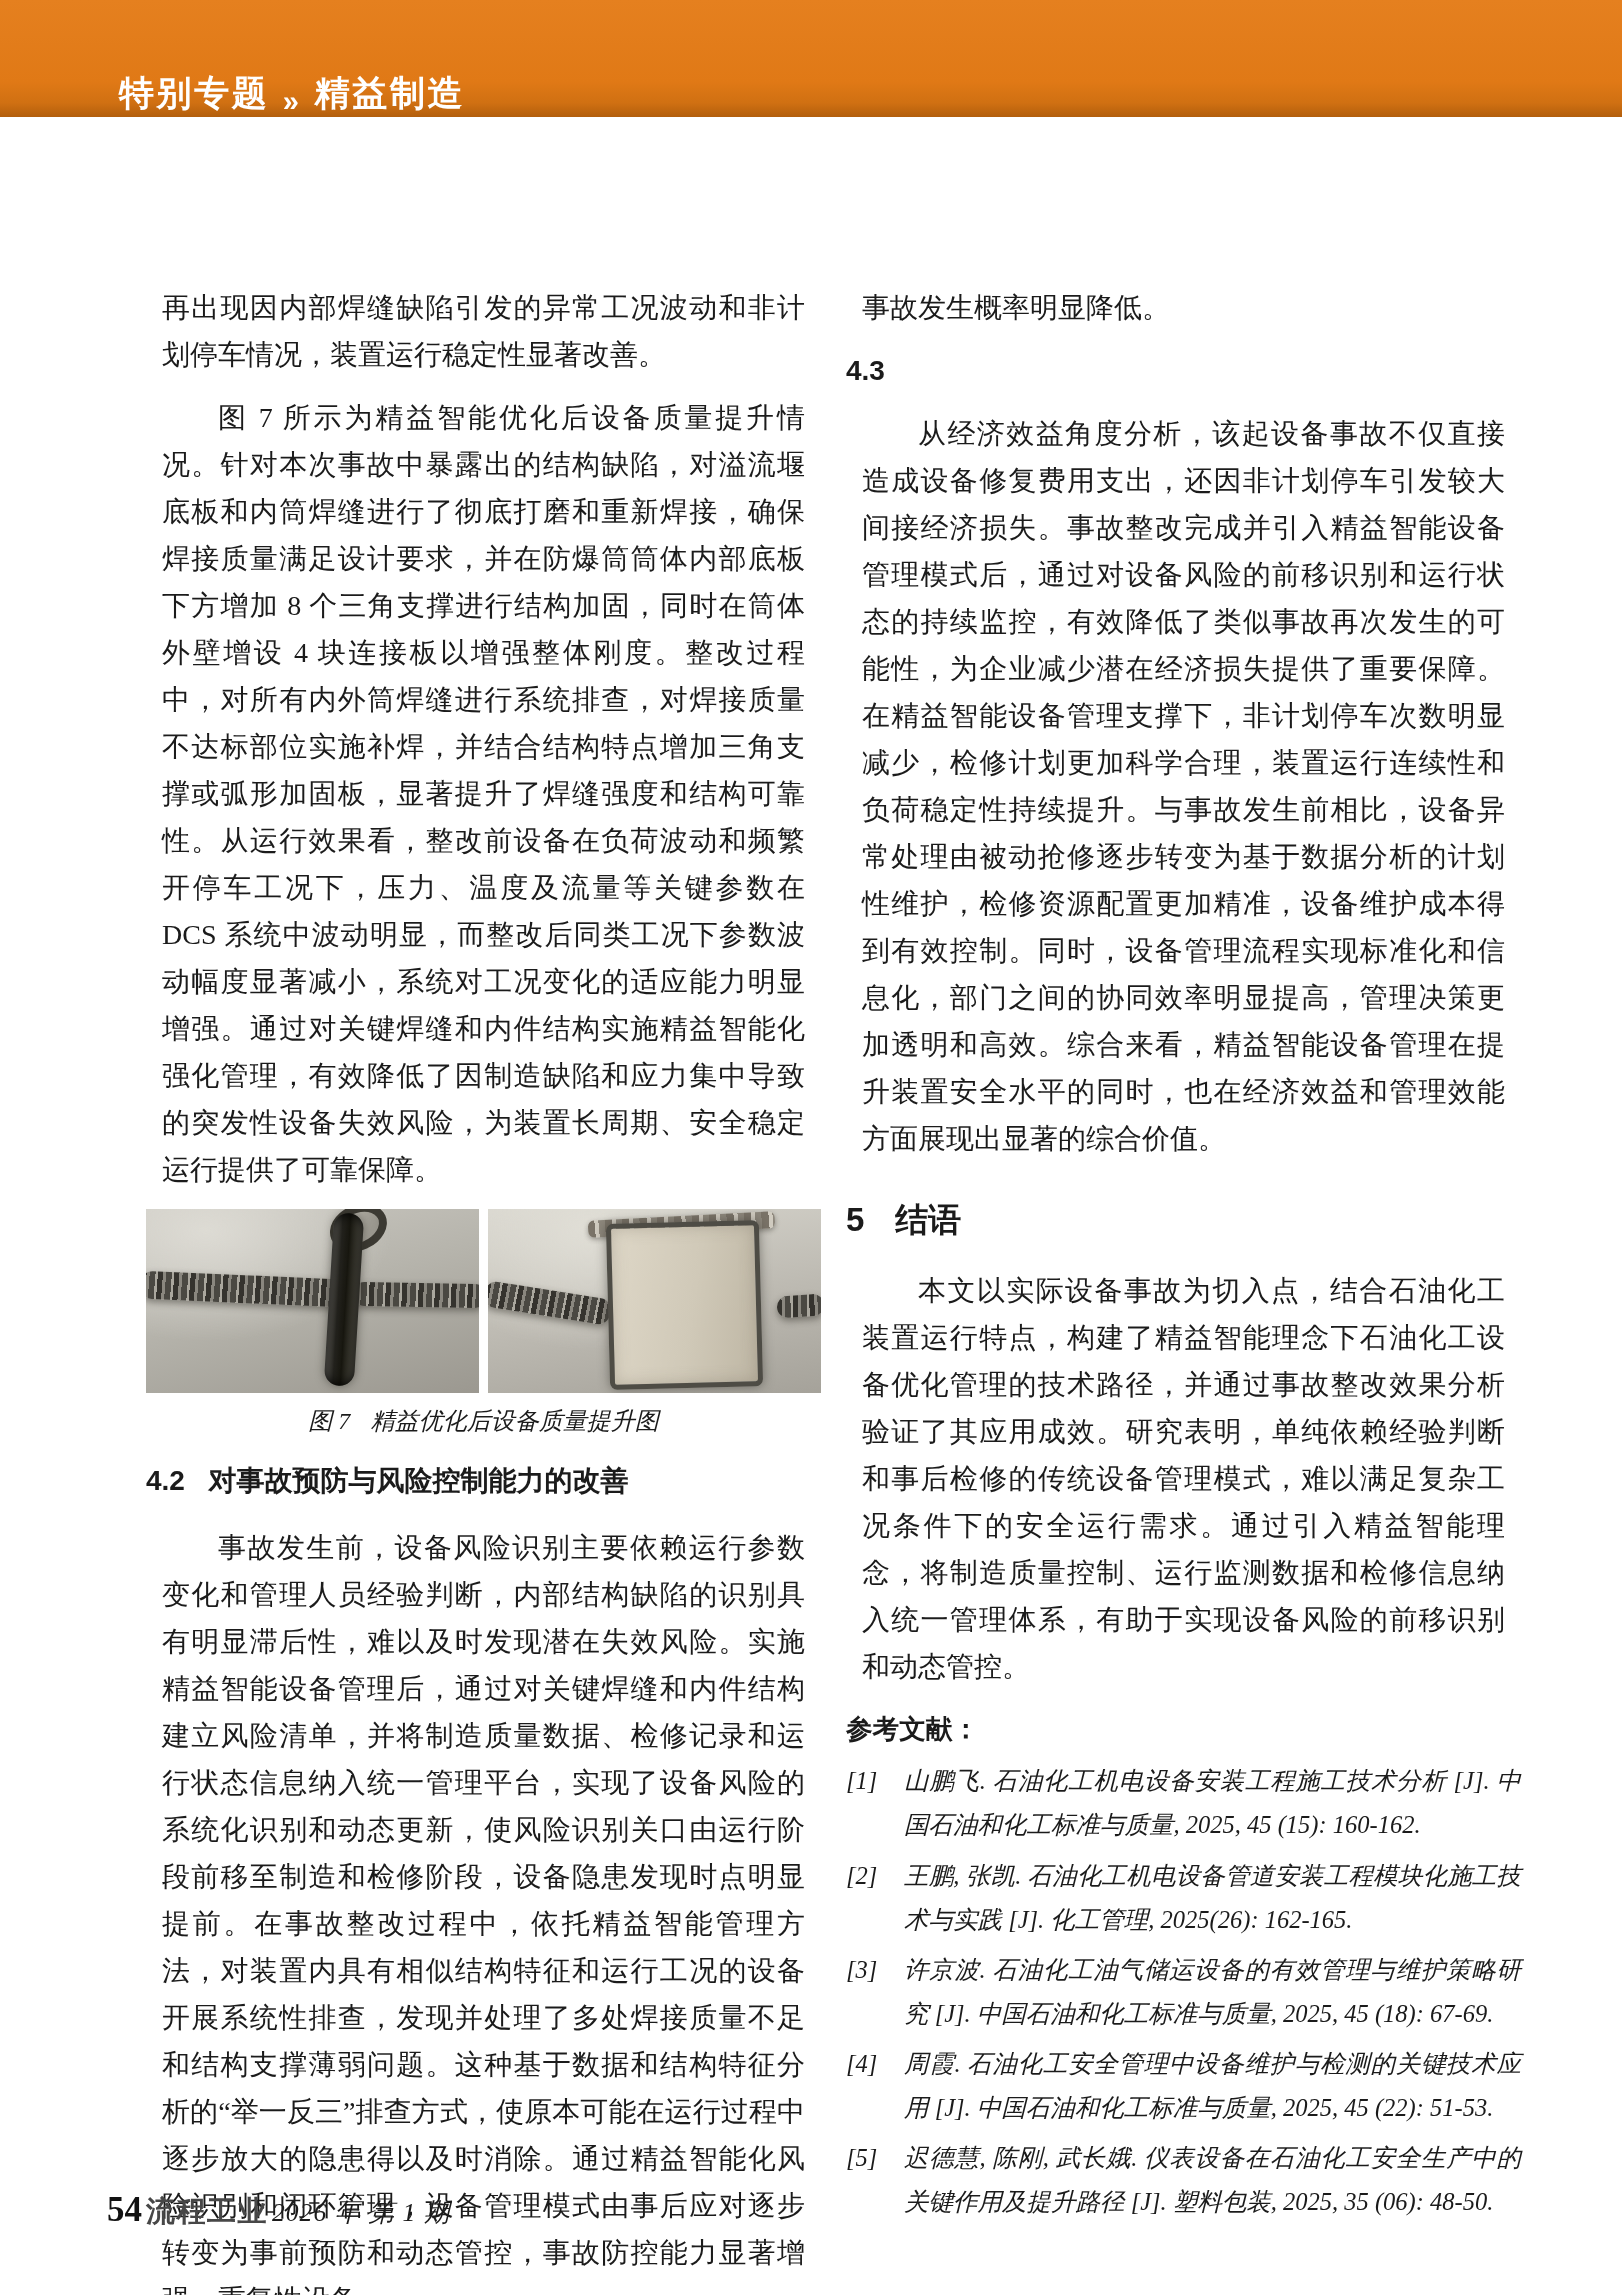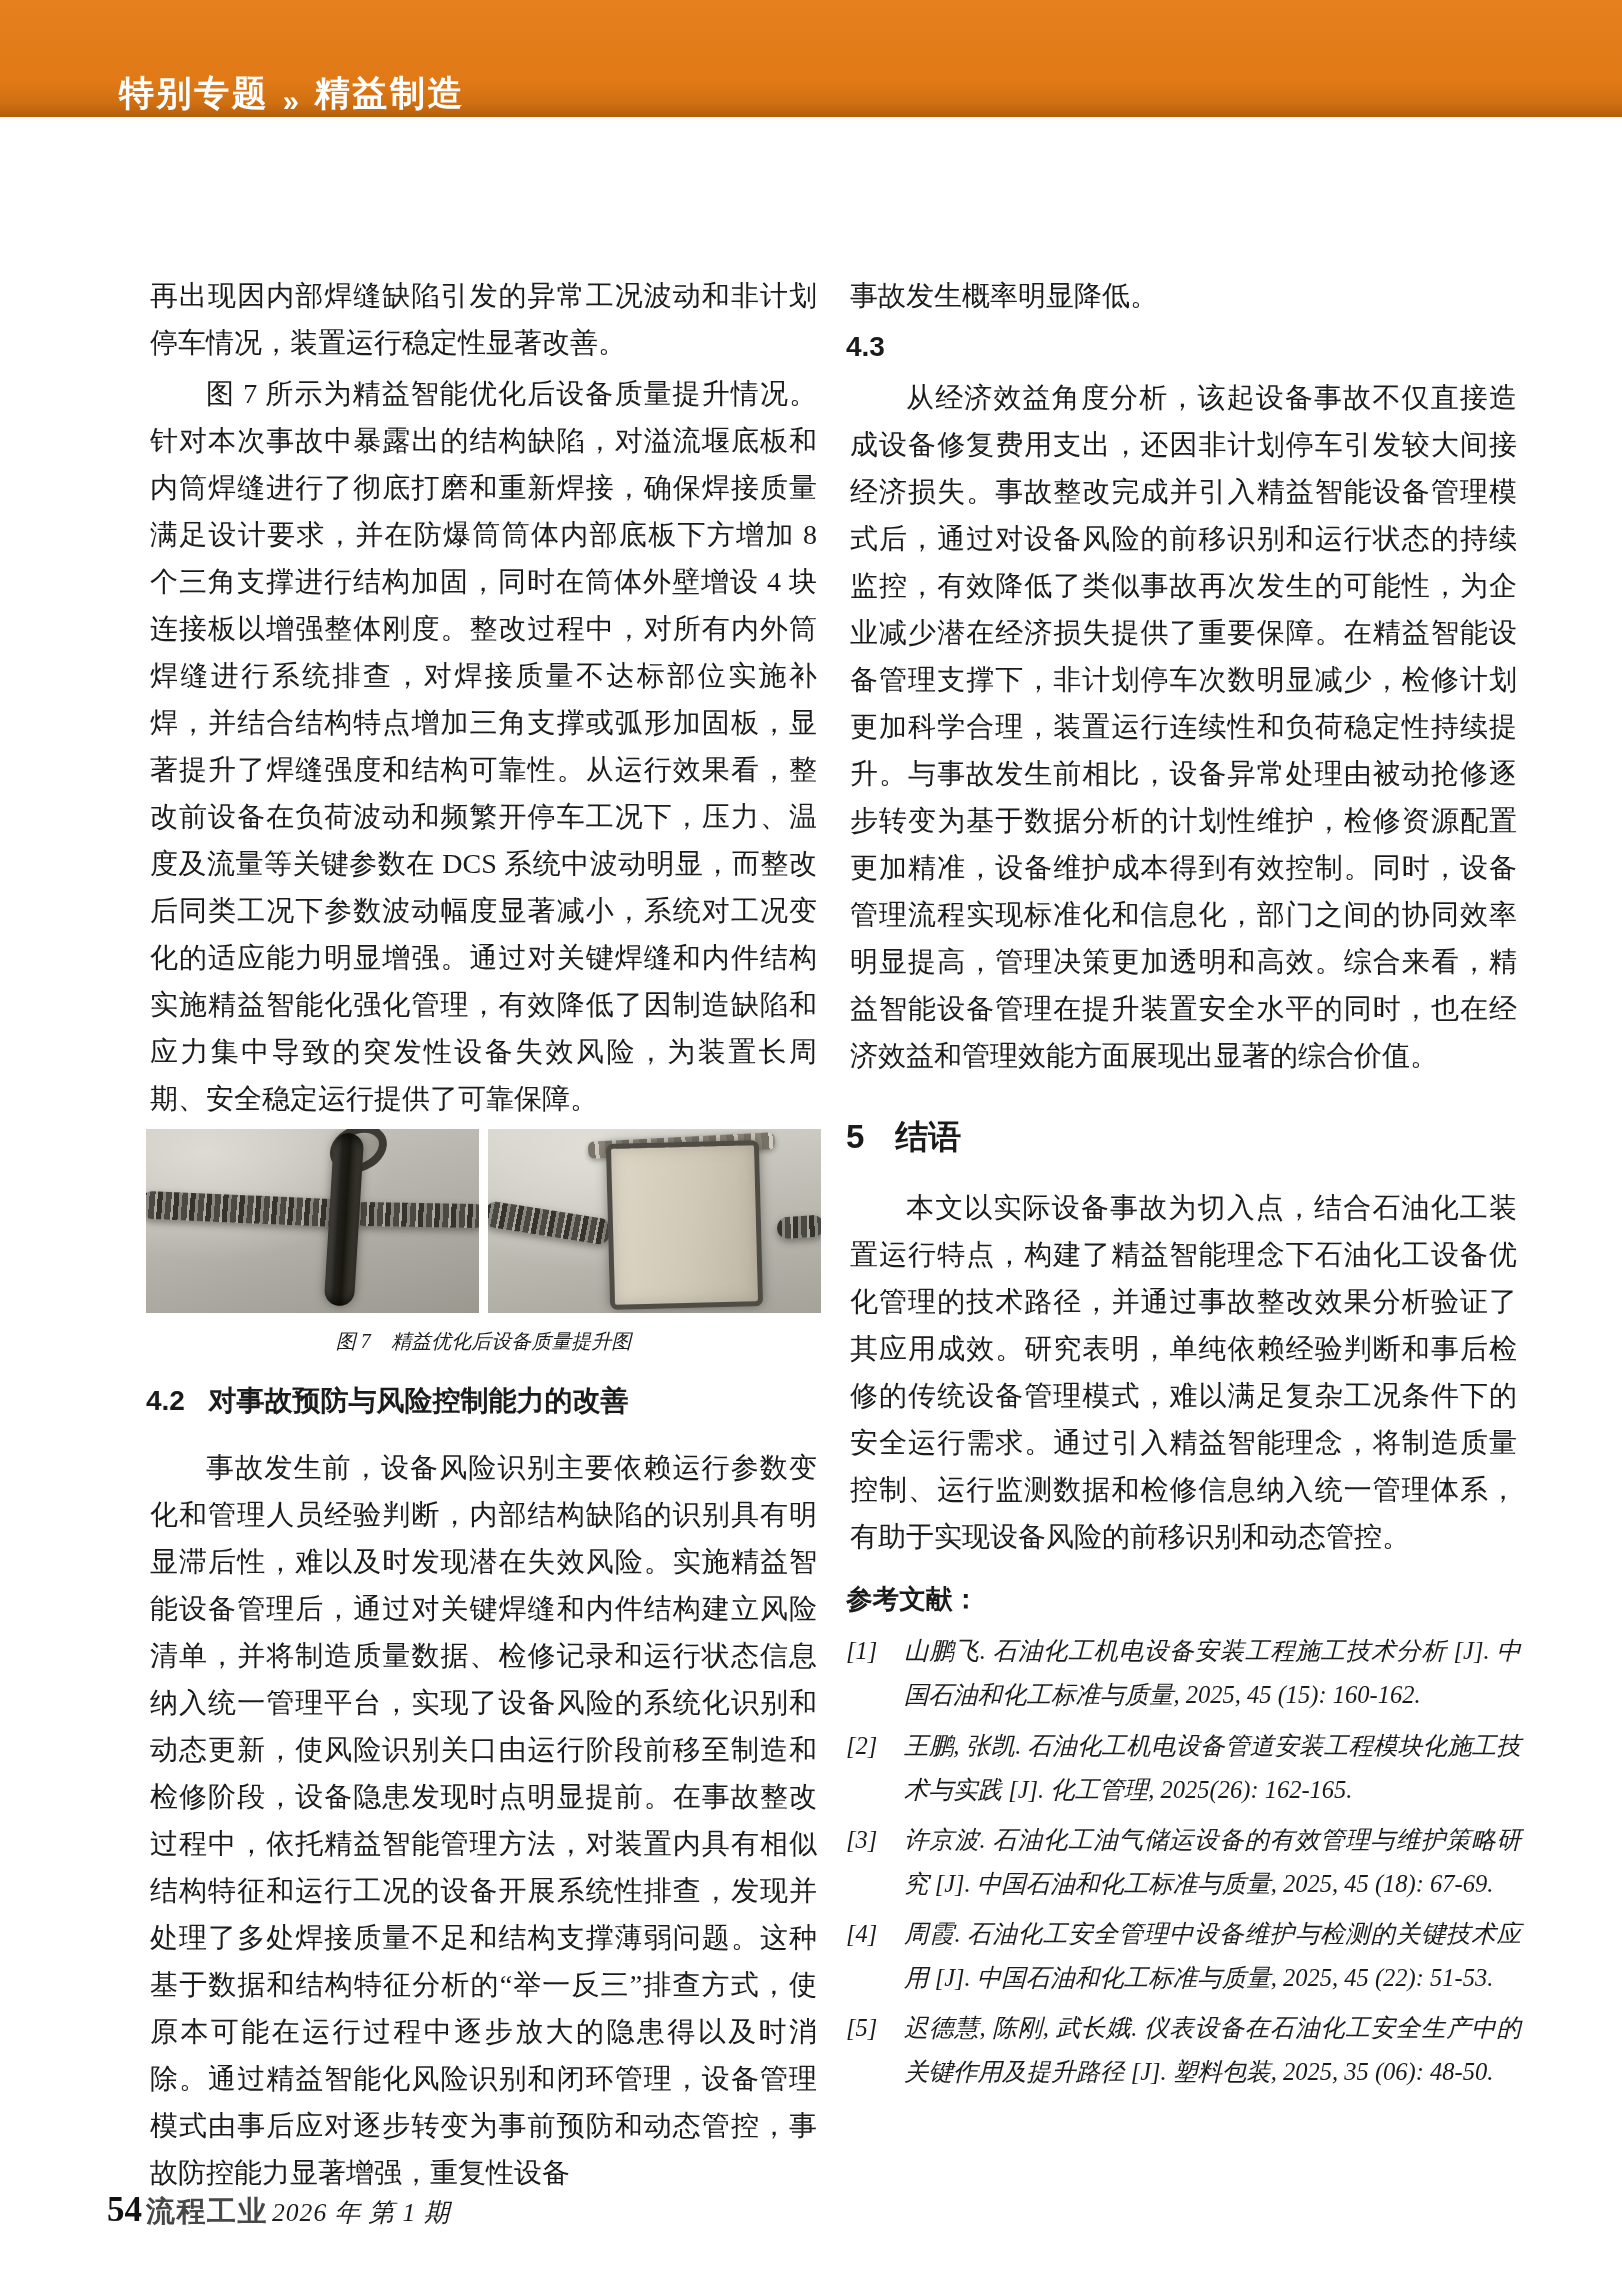--- a/index.html
+++ b/index.html
@@ -22,21 +22,21 @@
   }
   .header-sep { font-size:29px; font-weight:700; position:relative; top:1px; }
 
   
   .col {
     position:absolute; top:268px; width:675px;
     font-size:28px; line-height:47px; text-align:justify;
   }
   .col-left  { left:146px; }
   .col-right { left:846px; }
-  .body-p { margin:4px; }
+  .body-p { margin:16px; }
   .indent { text-indent:2em; }
 
   
   .section-h {
     font-family:"Liberation Sans","DejaVu Sans",sans-serif;
     font-weight:700; font-size:28px; line-height:47px;
     display:flex; text-align:right;
   }
   .section-h .sec-num { flex:none; margin-right:23.5px; }
   .section-h-42 { margin-top:18.4px; margin-bottom:20.4px; }
@@ -92,21 +92,21 @@
     position:absolute; left:30%; top:4%; width:56%; height:9%;
     background:repeating-linear-gradient(88deg,#7a7368 0 7.2px,#d0cbc0 7.2px 11.2px,#8d877c 11.2px 17.4px);
     transform:rotate(-3deeg); transform:rotate(-3deg); border-radius:6.1px;
     box-shadow:0 2px 5.1px rgba(40,38,32,.4);
   }
   .bead-r-left { left:-4.1px; top:44%; width:38%; height:14%; transform:rotate(9deg); }
   .bead-r-right { right:-3.1px; left:auto; top:47%; width:14%; height:12%; transform:rotate(-4deg); }
 
   .fig-caption {
     margin-top:11.2px; text-align:center; font-style:italic;
-    font-size:20px; line-height:34px; text-align-last:center;
+    font-size:24px; line-height:34px; text-align-last:center;
   }
   .fig-caption .cap-label { margin-right:20.4px; }
 
   
   .ref-title {
     font-family:"Liberation Sans","DejaVu Sans",sans-serif;
     font-weight:700; font-size:26.6px; line-height:47px; margin-top:16px; text-align:left;
   }
   .ref-list { margin-top:5.1px; }
   .ref-item { display:flex; font-style:italic; font-size:24.5px; line-height:44px; margin-top:6.1px; }

